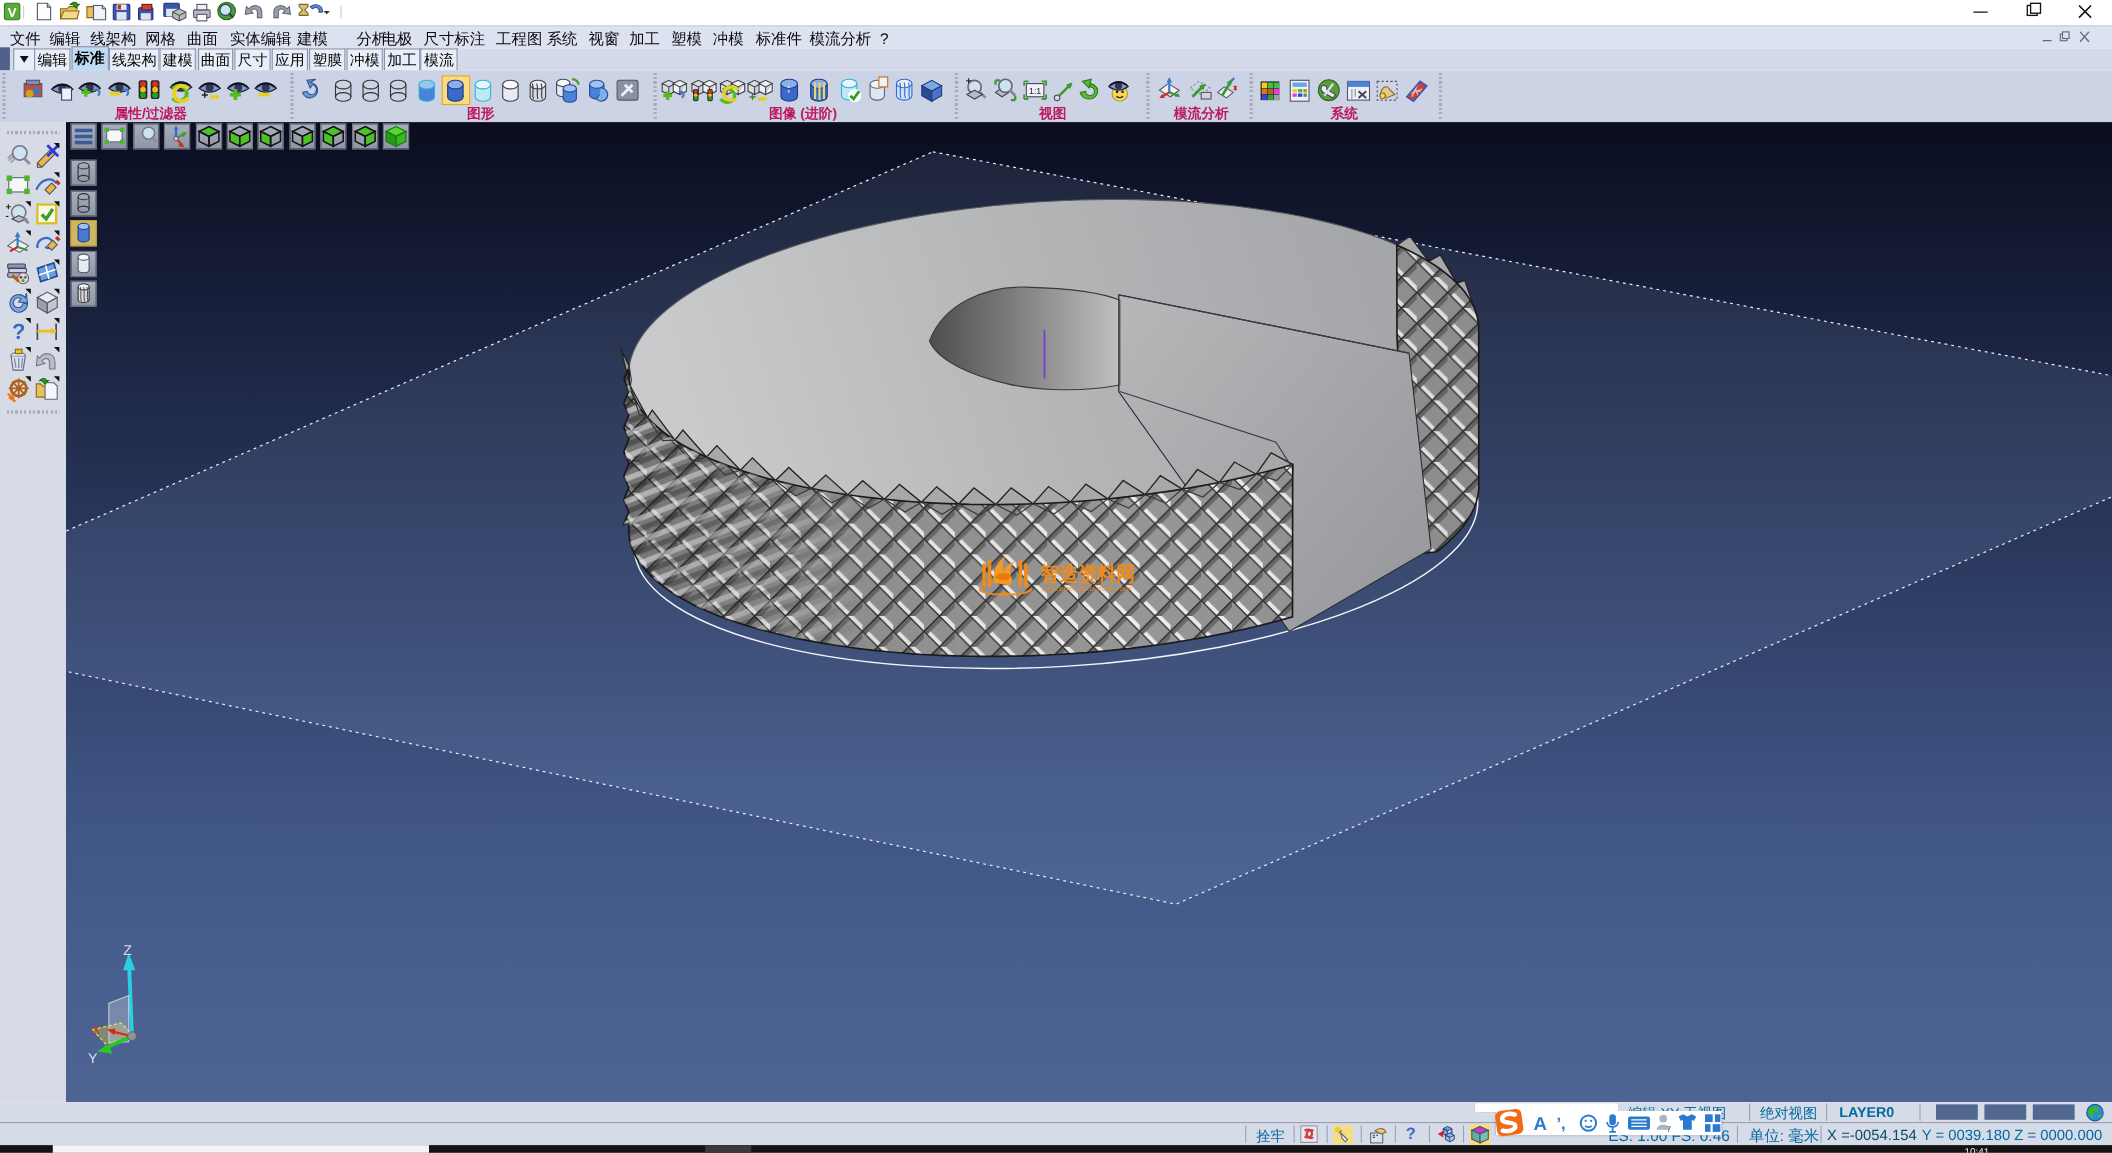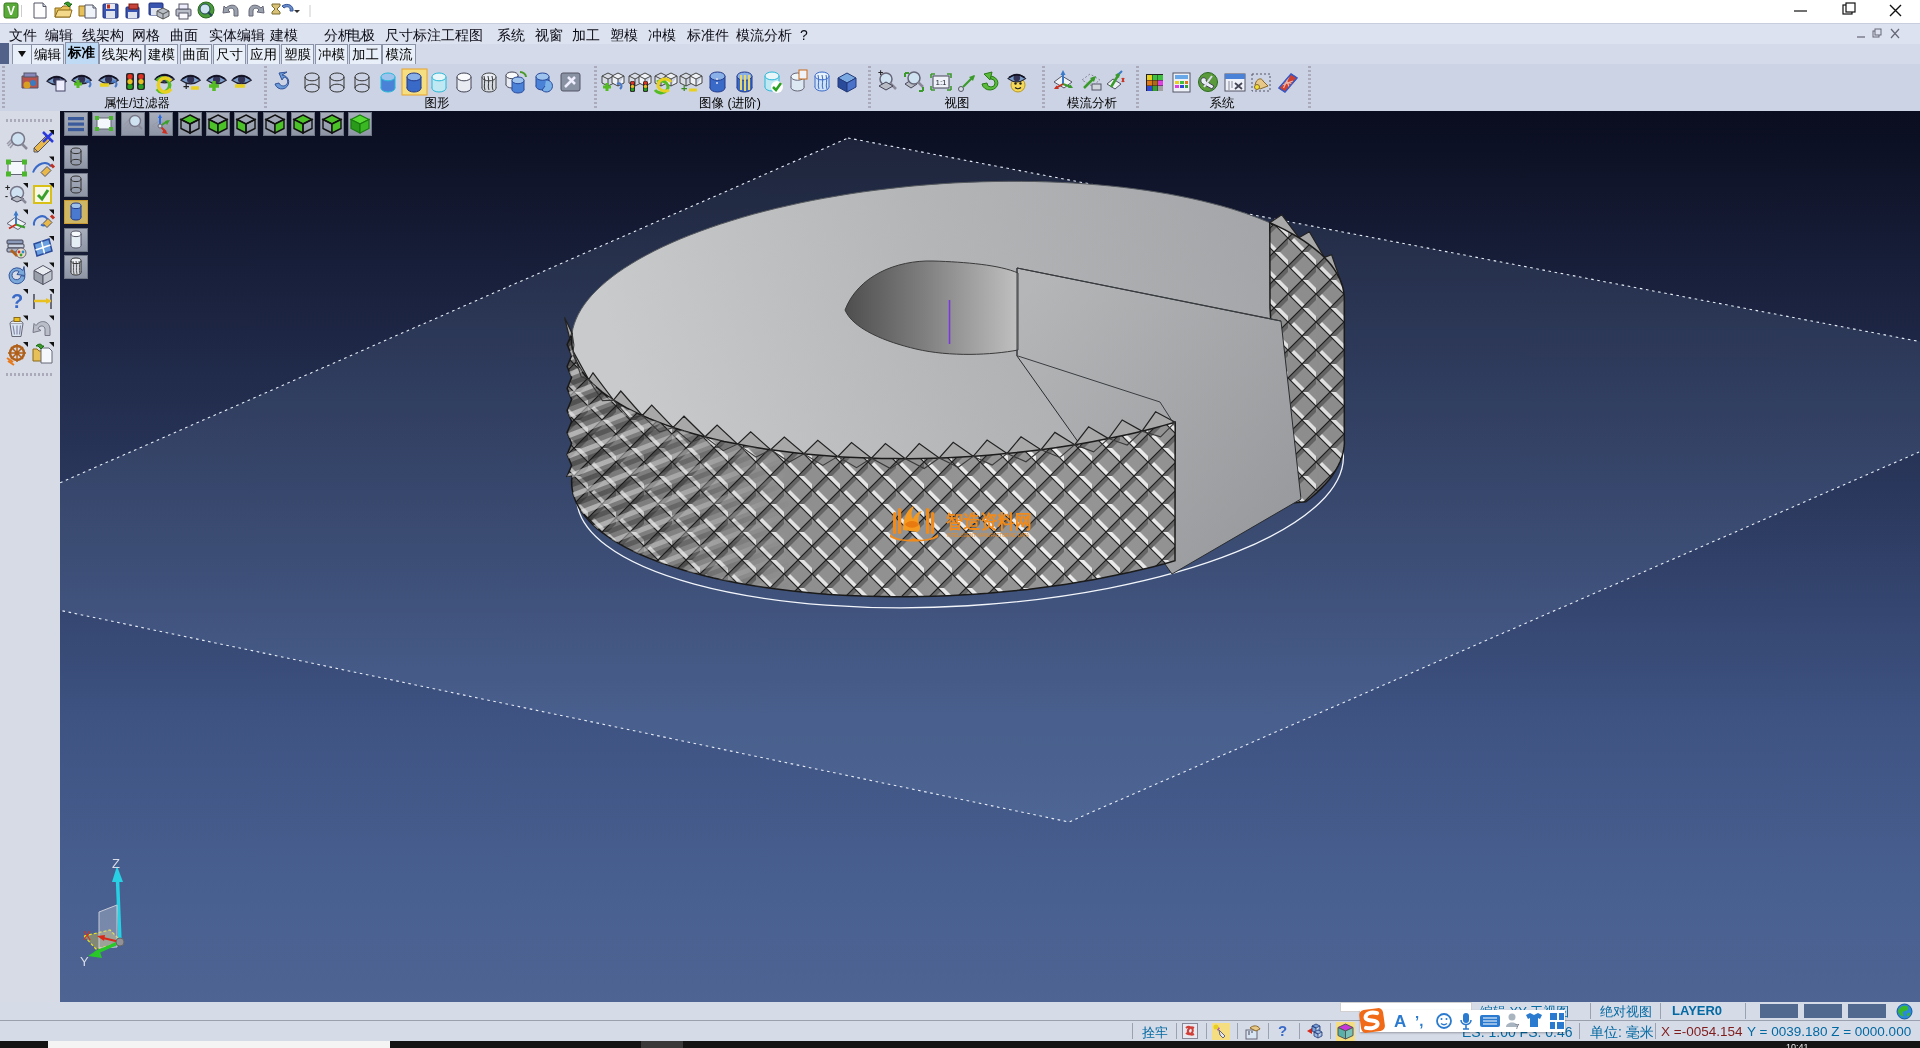--- a/index.html
+++ b/index.html
@@ -5,21 +5,21 @@
 html,body { width:1920px; height:1048px; overflow:hidden; font-family:"Liberation Sans", sans-serif; }
 .abs { position:absolute; }
 #titlebar { position:absolute; left:0; top:0; width:1920px; height:23px; background:#ffffff; }
 #title-text { position:absolute; left:320px; top:3px; width:1460px; text-align:center; font-size:14.5px; color:#000; }
 #menubar { position:absolute; left:0; top:23px; width:1920px; height:21px; background:#dce2ef; border-top:1px solid #c8cede; }
 .menuitem { position:absolute; top:3px; font-size:14px; color:#0a0a14; }
 #tabbar { position:absolute; left:0; top:44px; width:1920px; height:20px; background:#d4daea; }
 .tab { position:absolute; top:0px; height:20px; background:#e9eff9; border:1px solid #8a92a8; border-bottom:none; font-size:13.5px; color:#000; text-align:center; padding-top:1px; }
 .tab.active { background:#bedaf4; top:-2px; height:22px; font-weight:bold; }
 #toolbar { position:absolute; left:0; top:64px; width:1920px; height:47px; background:#ccd3e4; }
-.tblabel { position:absolute; top:31px; font-size:12.5px; color:#000000; width:200px; text-align:center; }
+.tblabel { position:absolute; top:31px; font-size:12.5px; color:#be185d; width:200px; text-align:center;font-weight:bold; }
 .vdots { position:absolute; top:2px; height:42px; width:3px; background-image:repeating-linear-gradient(#aab 0 2px, transparent 2px 4px); }
 #leftpanel { position:absolute; left:0; top:111px; width:60px; height:891px; background:#d7dbe6; }
 #viewport { position:absolute; left:60px; top:111px; width:1860px; height:1005px; }
 .fbtn { position:absolute; width:24px; height:24px; background:linear-gradient(#a8aebc,#8e96a6); border:1px solid #707888; }
 .fbtn.sel { background:#cdb666; border:1px solid #c79a33; }
 #statusbar1 { position:absolute; left:0; top:1002px; width:1920px; height:18px; background:#d6dbe8; }
 #statusbar2 { position:absolute; left:0; top:1020px; width:1920px; height:21px; background:#d6dbe8; border-top:1px solid #9aa0ae; }
 #taskbar { position:absolute; left:0; top:1041px; width:1920px; height:7px; background:#141414; }
 .st { position:absolute; font-size:13px; color:#0369a1; top:3px; }
 .sep { position:absolute; top:2px; width:1px; height:16px; background:#9aa2b2; }
@@ -73,21 +73,21 @@
 <span class="menuitem" style="left:9px">文件</span>
 <span class="menuitem" style="left:45px">编辑</span>
 <span class="menuitem" style="left:82px">线架构</span>
 <span class="menuitem" style="left:132px">网格</span>
 <span class="menuitem" style="left:170px">曲面</span>
 <span class="menuitem" style="left:209px">实体编辑</span>
 <span class="menuitem" style="left:270px">建模</span>
 <span class="menuitem" style="left:324px">分析</span>
 <span class="menuitem" style="left:347px">电极</span>
 <span class="menuitem" style="left:385px">尺寸标注</span>
-<span class="menuitem" style="left:441px">工程图</span>
+<span class="menuitem" style="left:451px">工程图</span>
 <span class="menuitem" style="left:497px">系统</span>
 <span class="menuitem" style="left:535px">视窗</span>
 <span class="menuitem" style="left:572px">加工</span>
 <span class="menuitem" style="left:610px">塑模</span>
 <span class="menuitem" style="left:648px">冲模</span>
 <span class="menuitem" style="left:687px">标准件</span>
 <span class="menuitem" style="left:736px">模流分析</span>
 <span class="menuitem" style="left:800px">?</span>
 <svg class="abs" style="left:1855px;top:3px" width="60" height="14" viewBox="0 0 60 14">
 <line x1="2" y1="10" x2="10" y2="10" stroke="#667" stroke-width="1.2"></line>
@@ -828,21 +828,21 @@
 <svg class="abs" style="left:1336px;top:1px" width="19" height="19" viewBox="0 0 19 19">
       <rect width="19" height="19" fill="#f5dd82"></rect>
       <polygon points="9.5,2 17,5.5 9.5,9 2,5.5" fill="#c838d8" stroke="#555"></polygon>
       <polygon points="2,5.5 9.5,9 9.5,17 2,13.5" fill="#58b0a8" stroke="#555"></polygon>
       <polygon points="17,5.5 9.5,9 9.5,17 17,13.5" fill="#78c0b8" stroke="#555"></polygon>
     </svg>
 <span class="st" style="left:1462px;font-size:14px">ES: 1.00 FS: 0.46</span>
 <div class="sep" style="left:1579px"></div>
 <span class="st" style="left:1590px;font-size:14px">单位: 毫米</span>
 <div class="sep" style="left:1655px"></div>
-<span class="st" style="left:1661px;font-size:13.5px;color:#7f1d1d">X =-0054.154</span>
+<span class="st" style="left:1661px;font-size:13.5px;color:#0c4a6e">X =-0054.154</span>
 <span class="st" style="left:1747px;font-size:13.5px">Y = 0039.180 Z = 0000.000</span>
 </div>
 <div class="abs" style="left:1340px;top:1002px;width:132px;height:10px;background:#fff;border:1px solid #d0d0d0"></div>
 <div class="abs" style="left:1360px;top:1010px;width:205px;height:22px;background:#fff;box-shadow:0 1px 2px rgba(0,0,0,0.3)"></div>
 <svg class="abs" style="left:1358px;top:1007px" width="210" height="27" viewBox="0 0 210 27">
 <g transform="rotate(-8 14 13)">
       <rect x="2" y="2" width="24" height="23" rx="5" fill="#f06a18"></rect>
       <path d="M20 7 C14 4 8 6 8 10 C8 14 19 13 19 17 C19 21 12 22 7 20" fill="none" stroke="#fff" stroke-width="4" stroke-linecap="round"></path>
     </g>
 <text x="36" y="20" font-size="17" fill="#2a7ad0" font-weight="bold">A</text>

